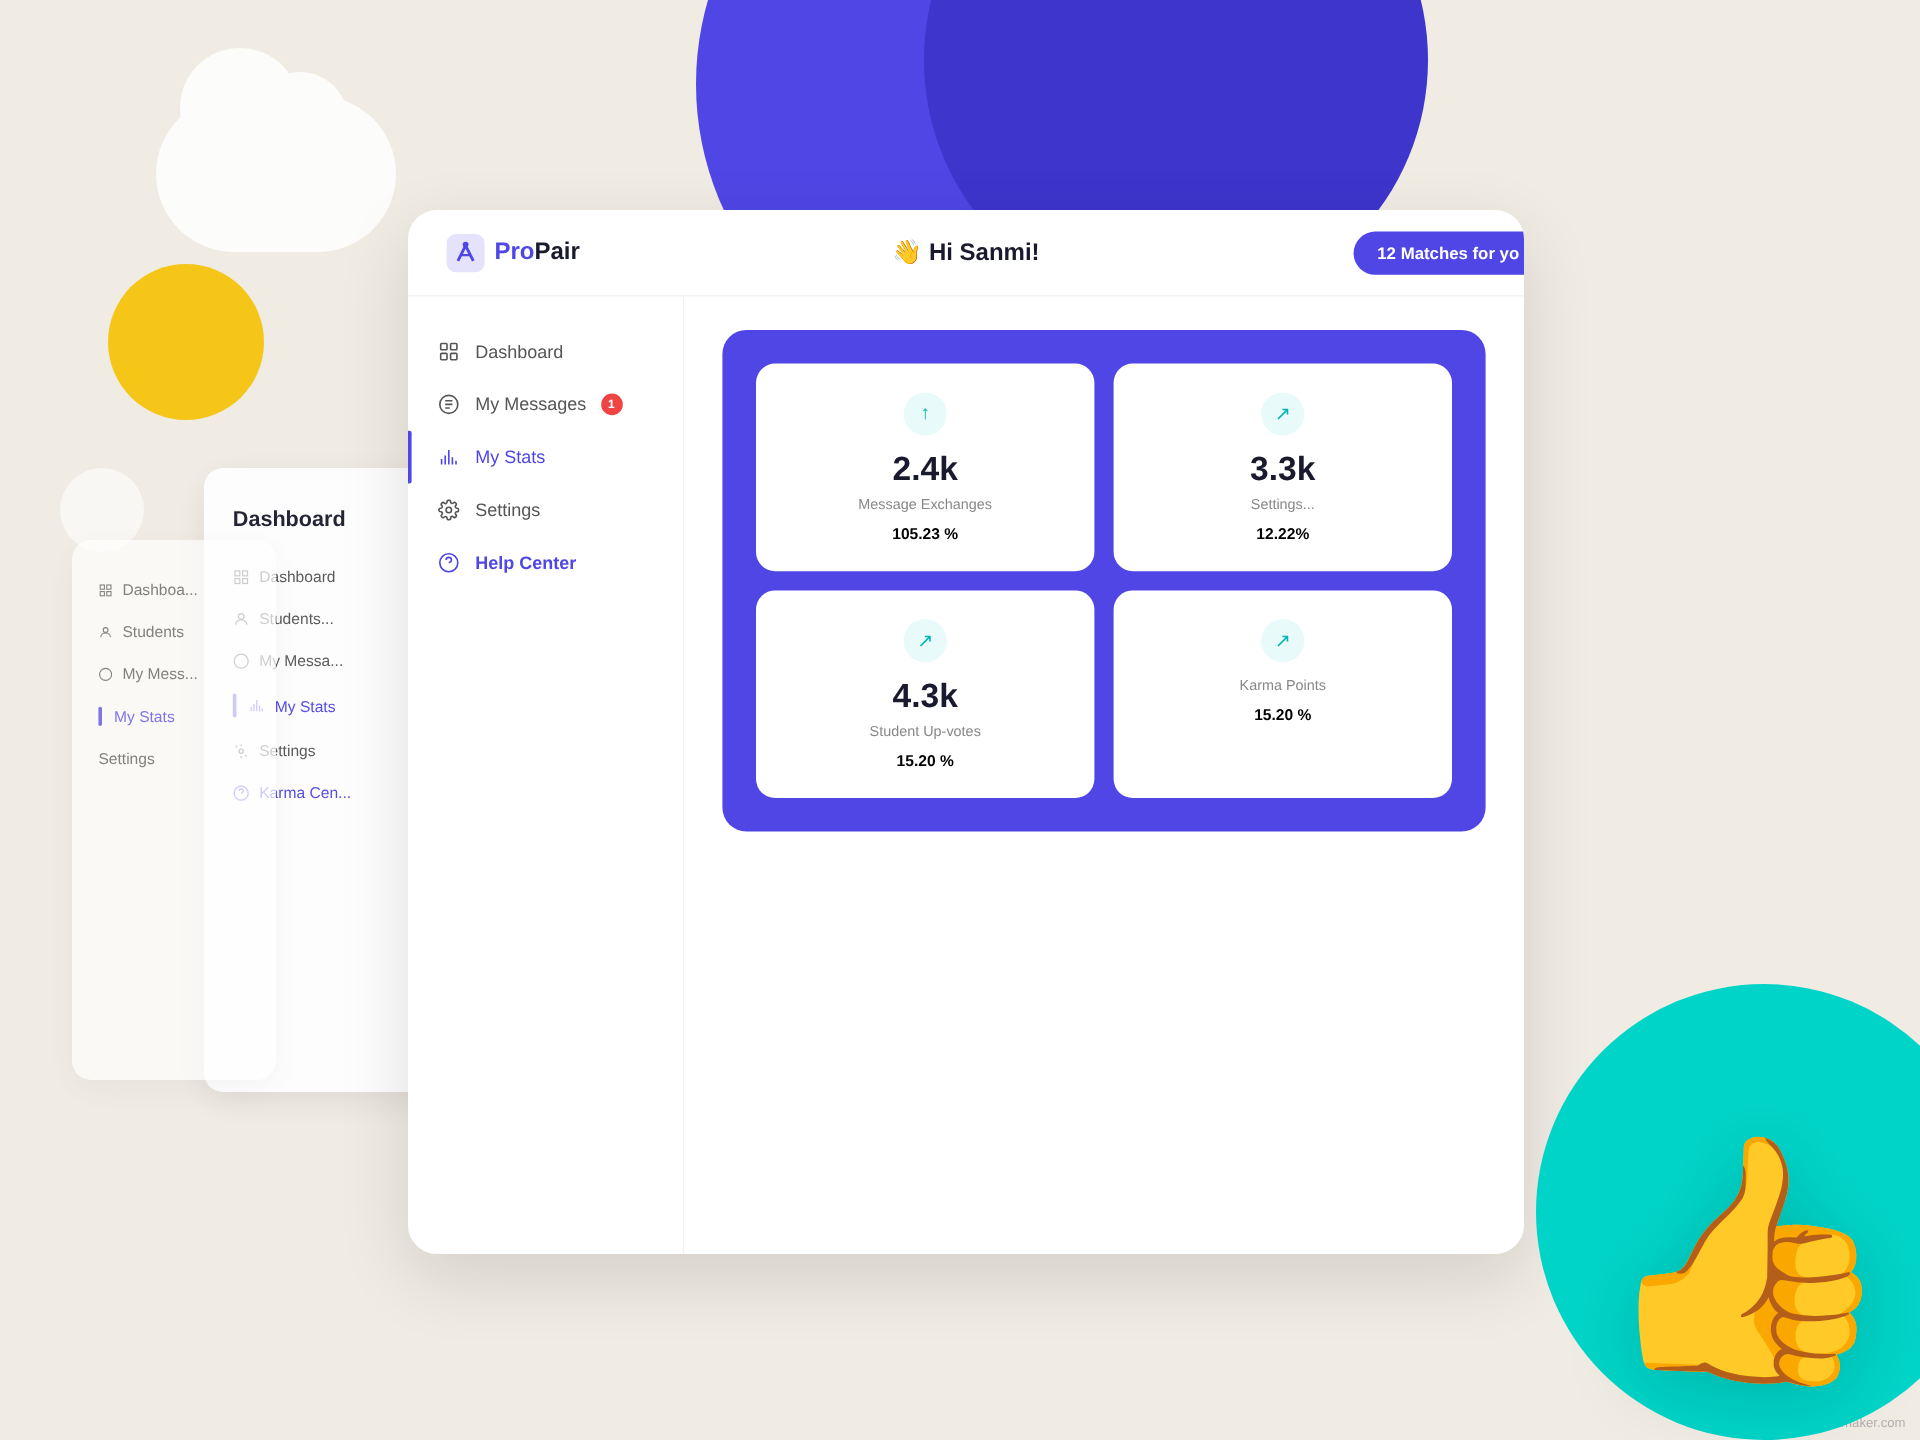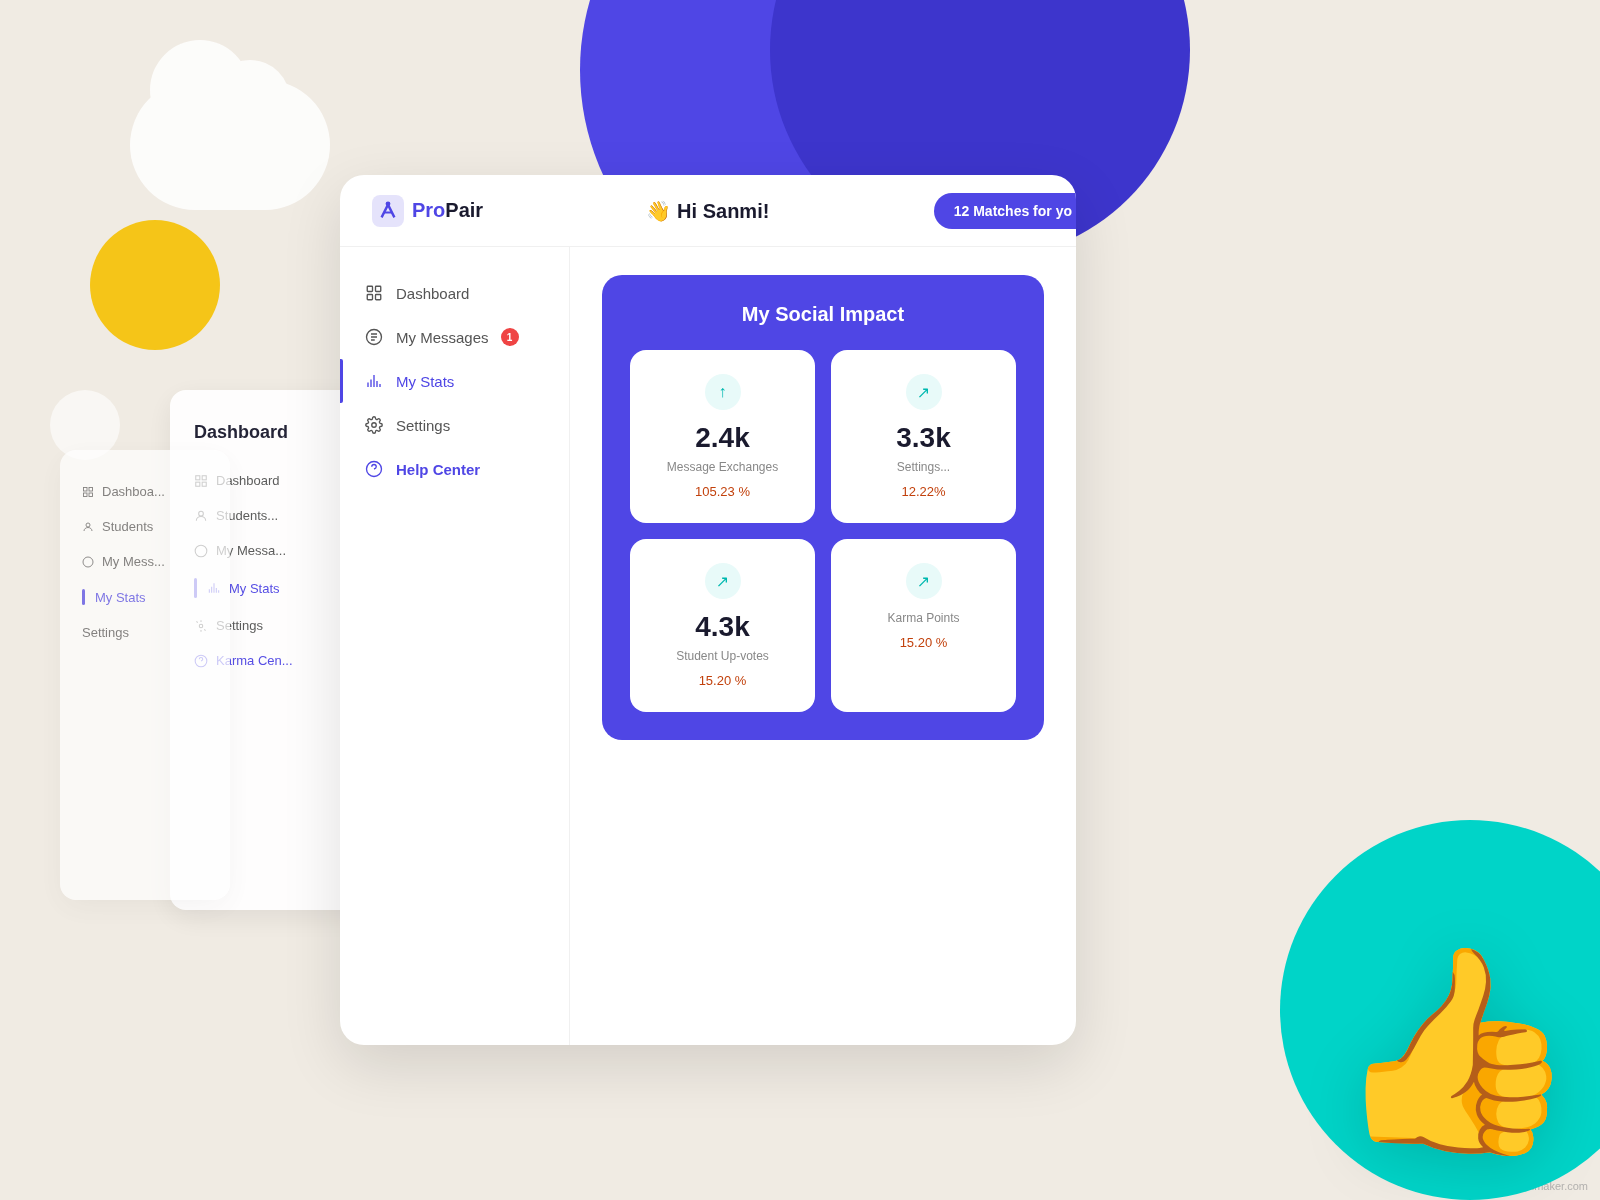--- a/index.html
+++ b/index.html
@@ -81,21 +81,21 @@
       background: #3d35cc;
       top: -160px;
       left: 770px;
     }
 
     
     .app-container {
       position: absolute;
       top: 175px;
       left: 340px;
-      width: 736px;
+      width: 930px;
       height: 870px;
       background: #ffffff;
       border-radius: 24px;
       box-shadow: 0 20px 60px rgba(0,0,0,0.12);
       overflow: hidden;
       display: flex;
       flex-direction: column;
     }
 
     
@@ -289,22 +289,22 @@
       color: #1a1a2e;
       margin-bottom: 6px;
     }
     .stat-label {
       font-size: 12px;
       color: #888;
       margin-bottom: 10px;
     }
     .stat-change {
       font-size: 13px;
-      font-weight: 400;
-      color: #c2410c;
+      font-weight: 700;
+      color: #000000;
     }
     .teal-circle {
       position: absolute;
       width: 380px;
       height: 380px;
       border-radius: 50%;
       background: #00d4c8;
       right: -60px;
       bottom: 0;
       z-index: 8;
@@ -543,21 +543,20 @@
             </svg>
         </span>
         <span>Help Center</span>
       </div>
     </nav>
 
     <div class="main-content">
 
 
       <div class="social-card">
-        <div class="social-card-title">My Social Impact</div>
         <div class="stats-grid">
 
           <div class="stat-card">
             <div class="stat-arrow">↑</div>
             <div class="stat-value">2.4k</div>
             <div class="stat-label">Message Exchanges</div>
             <div class="stat-change">105.23 %</div>
           </div>
 
           <div class="stat-card">

